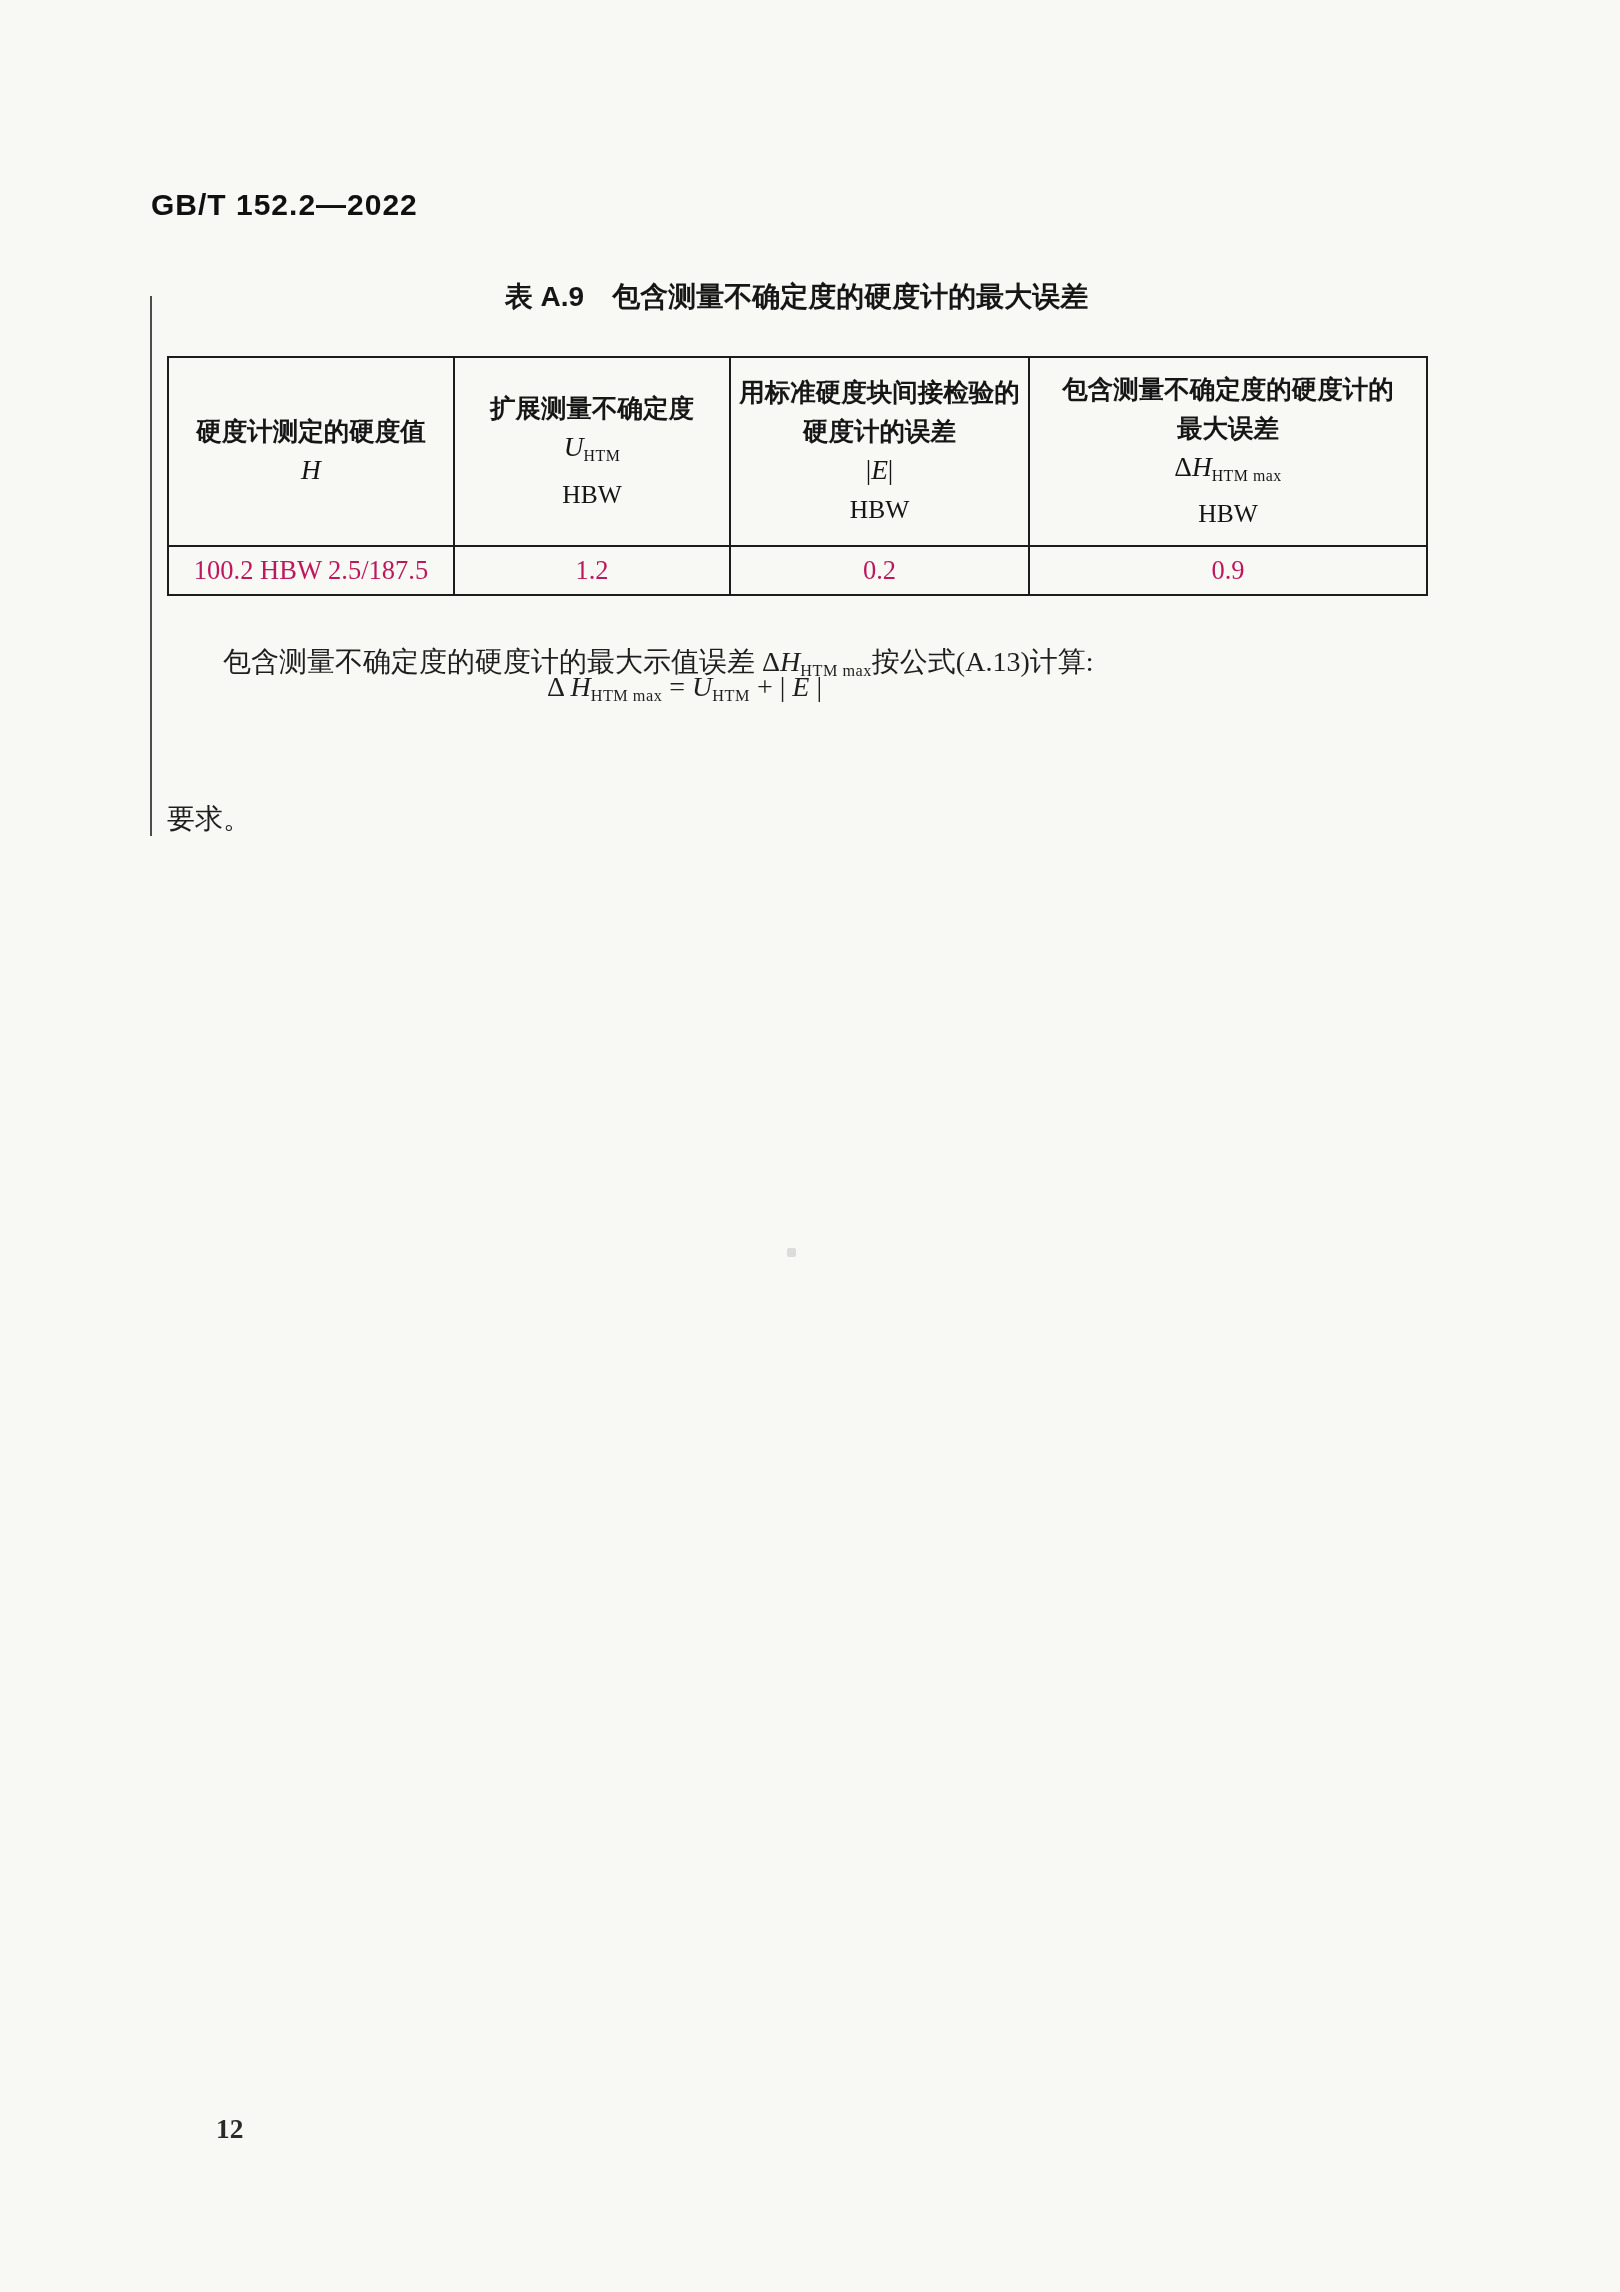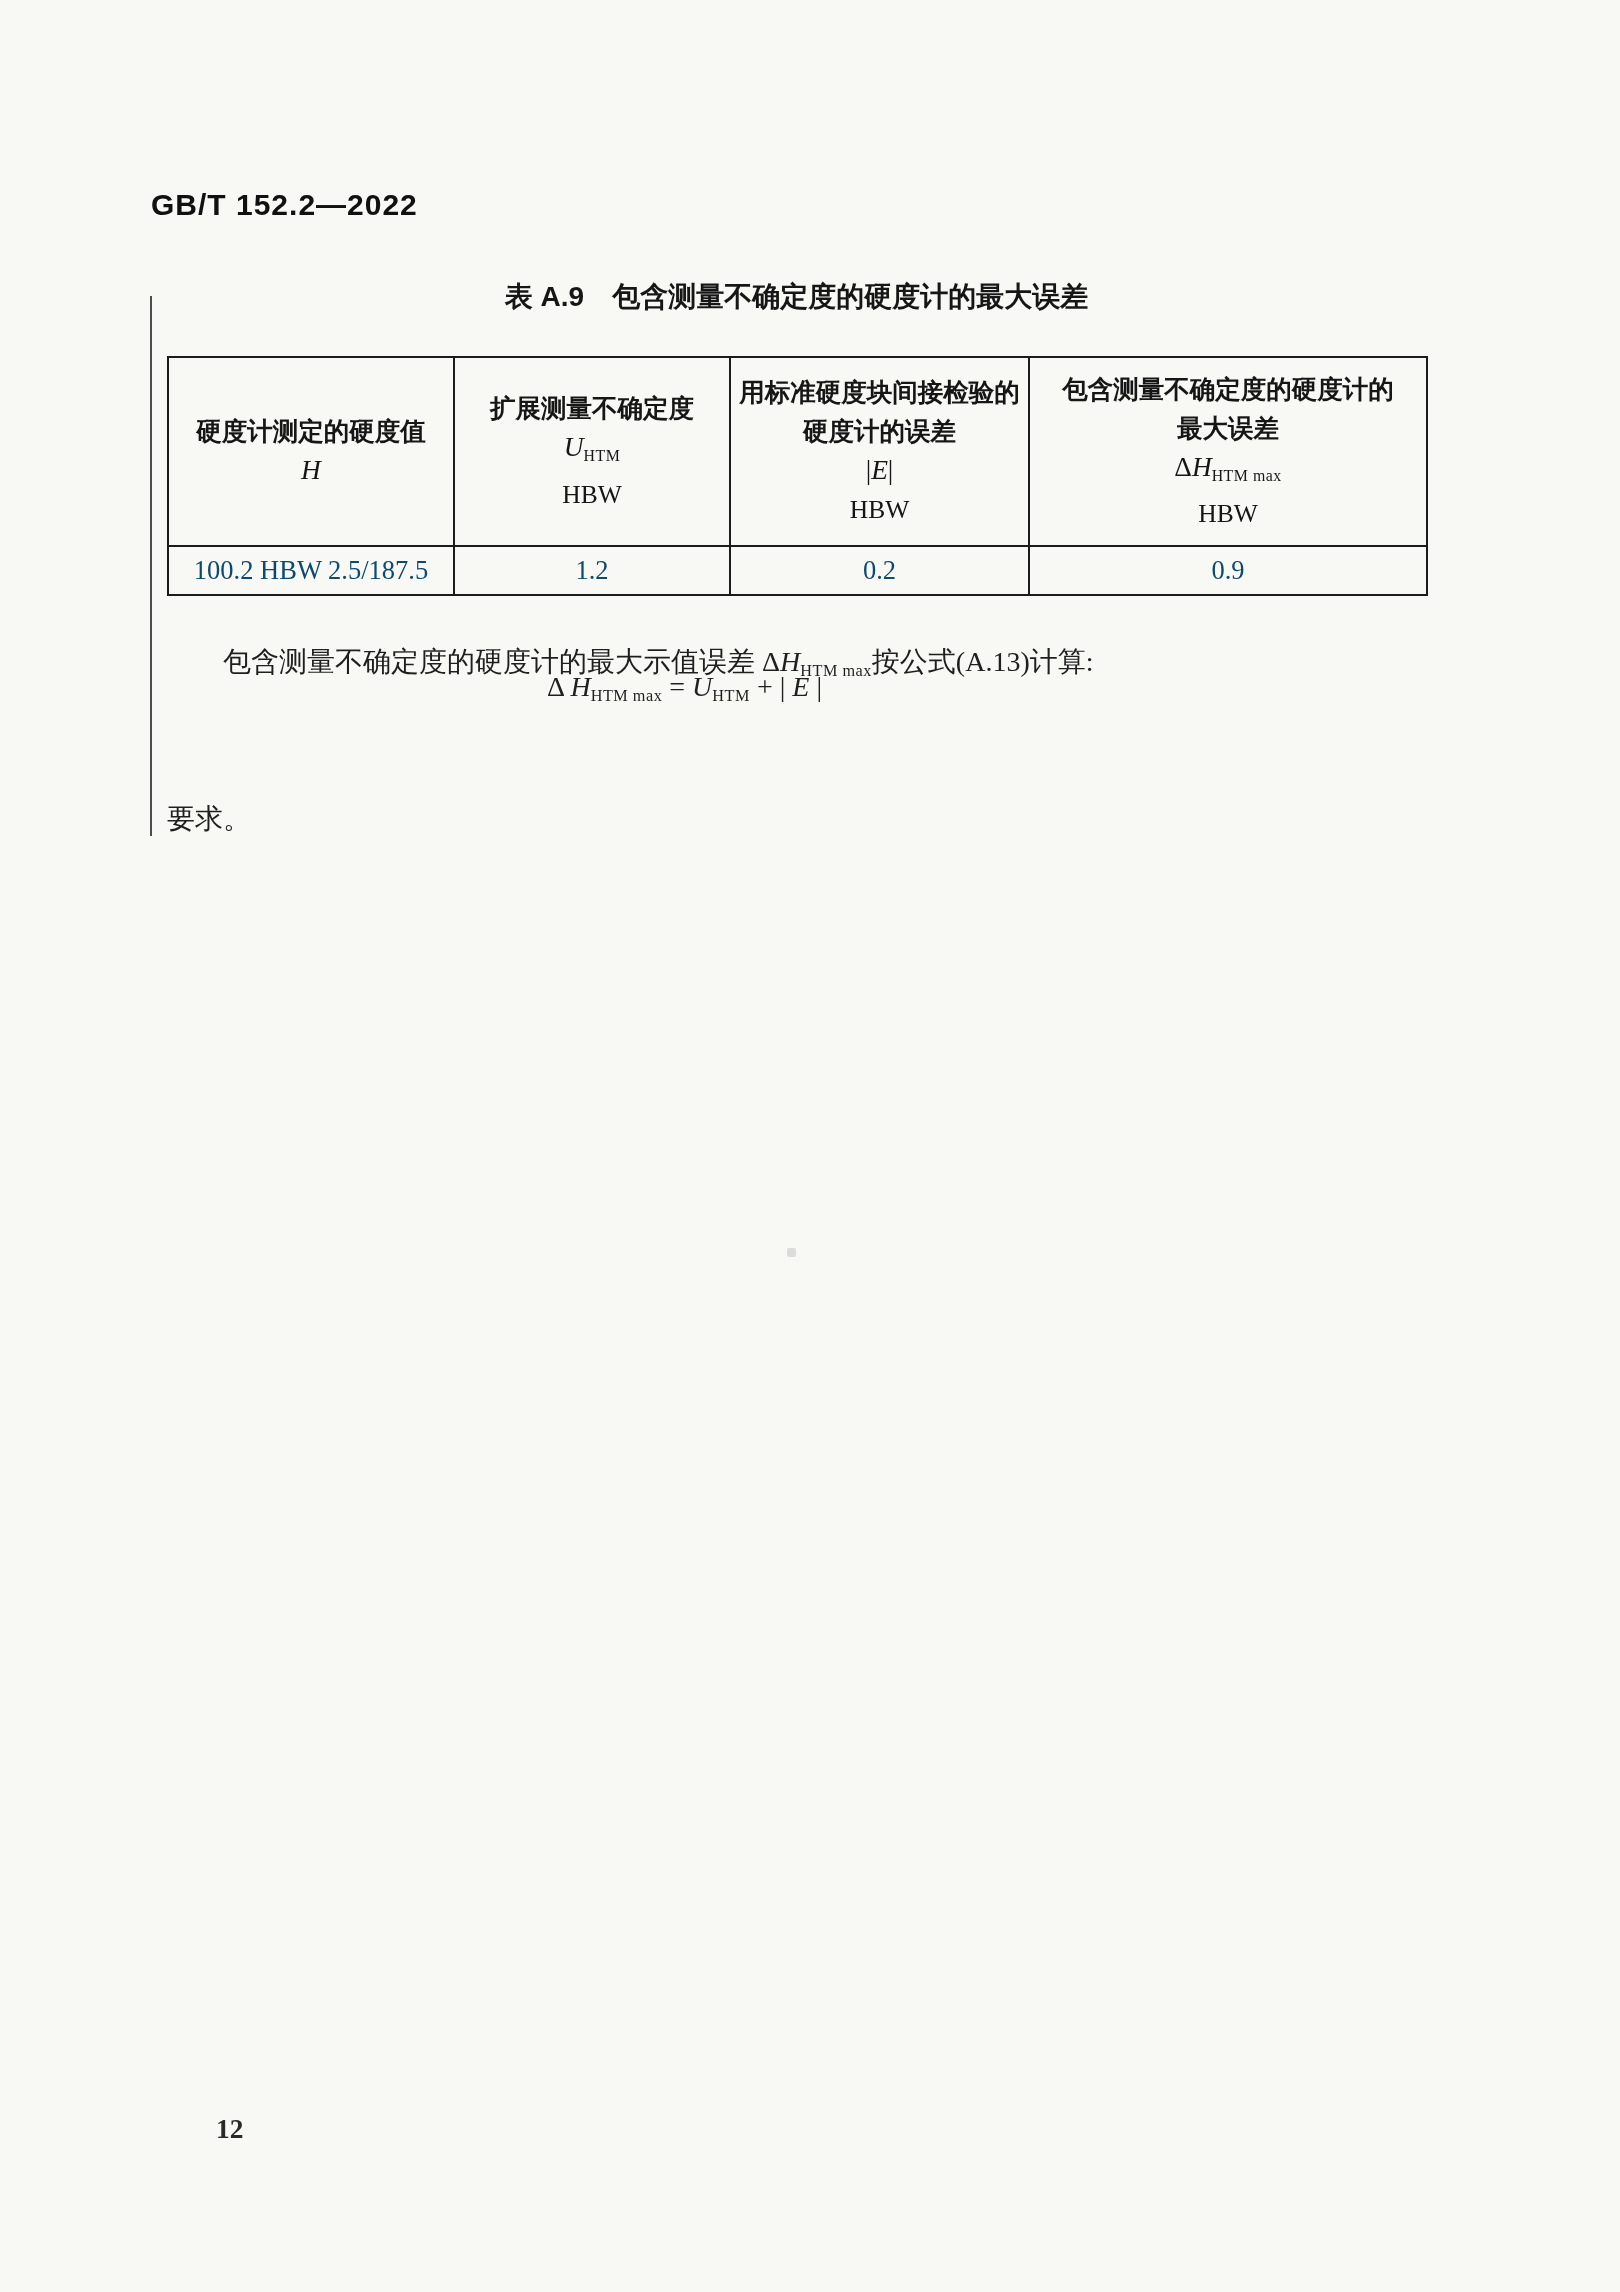--- a/index.html
+++ b/index.html
@@ -45,21 +45,21 @@
   table.a9 th{
     height:175px;vertical-align:middle;text-align:center;
     font-weight:bold;padding:5.9px 7.8px;
     font-family:"Liberation Sans","DejaVu Sans",sans-serif;
     font-size:25.5px;color:#161616;
     border-bottom-width:2.9px;
   }
   table.a9 td{
     height:47px;vertical-align:middle;text-align:center;
     font-size:26.5px;font-family:"Liberation Serif","DejaVu Serif",serif;
-    color:#0c4a6e;padding:0 5.9px;
+    color:#be185d;padding:0 5.9px;
   }
   .hline{line-height:39px;}
   .symline{
     font-family:"Liberation Serif","DejaVu Serif",serif;
     font-weight:normal;font-size:27.4px;line-height:39px;
   }
   .unitline{
     font-family:"Liberation Serif","DejaVu Serif",serif;
     font-weight:normal;font-size:25.5px;line-height:39px;
   }

